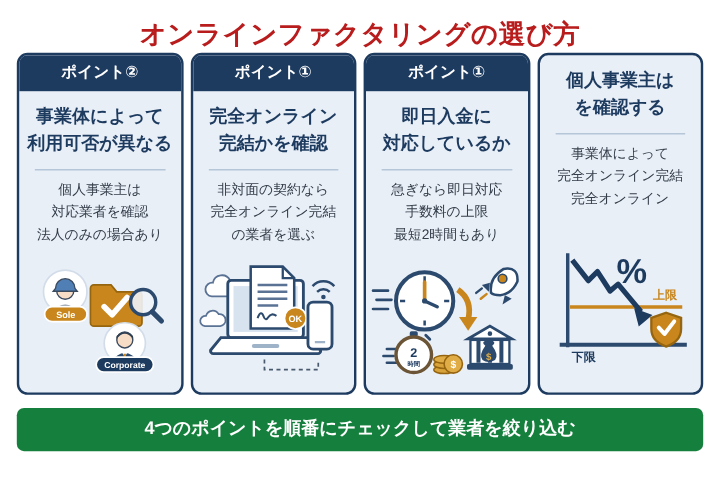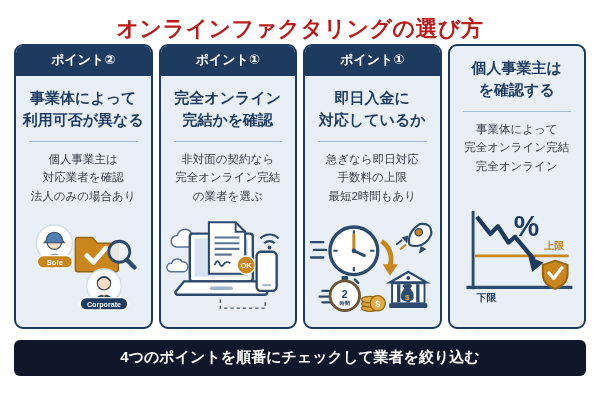--- a/index.html
+++ b/index.html
@@ -68,21 +68,21 @@
     align-items: center;
     justify-content: center;
   }
   .card-illus svg { display: block; }
   svg text {
     font-family: "Liberation Sans", "DejaVu Sans", sans-serif;
     font-weight: bold;
   }
   .banner {
     margin: 11px 14px 0 14px;
-    background: #0f172a;
+    background: #15803d;
     border-radius: 6px;
     color: #ffffff;
     font-size: 15px;
     font-weight: bold;
     text-align: center;
     padding: 8px 0 9px 0;
   }
 </style>
 </head>
 <body>

